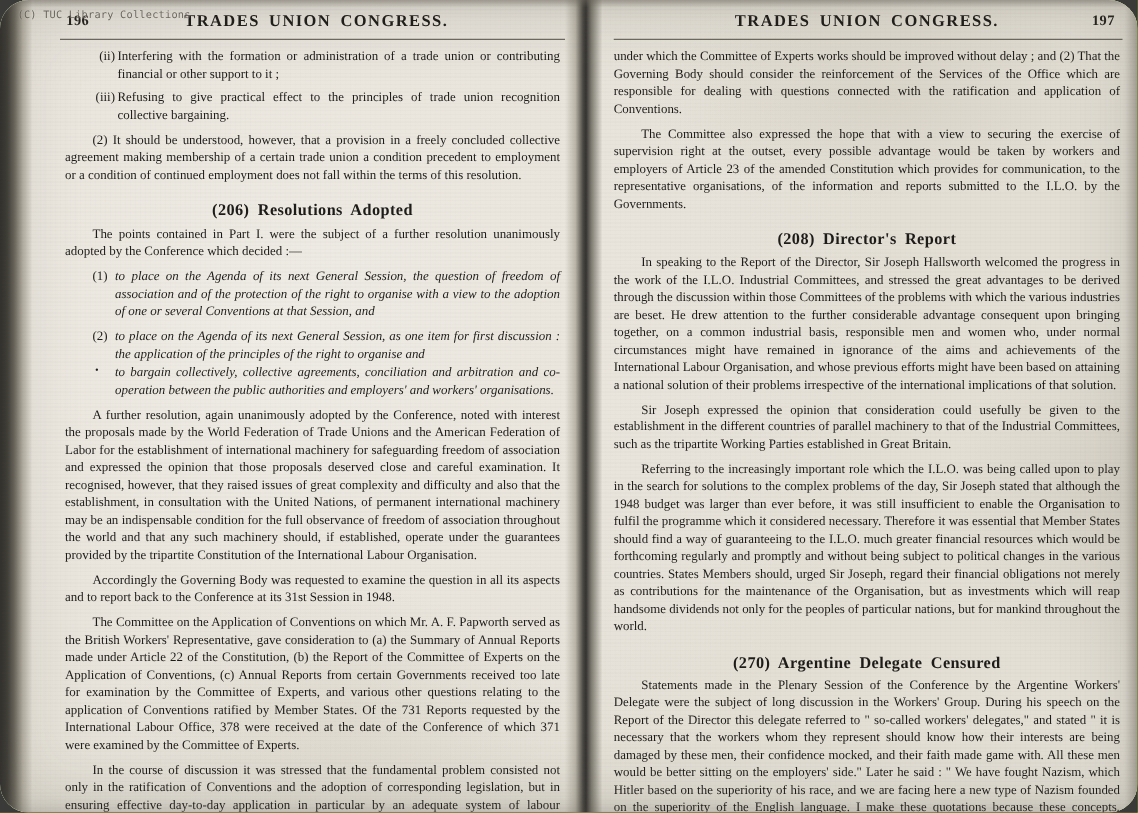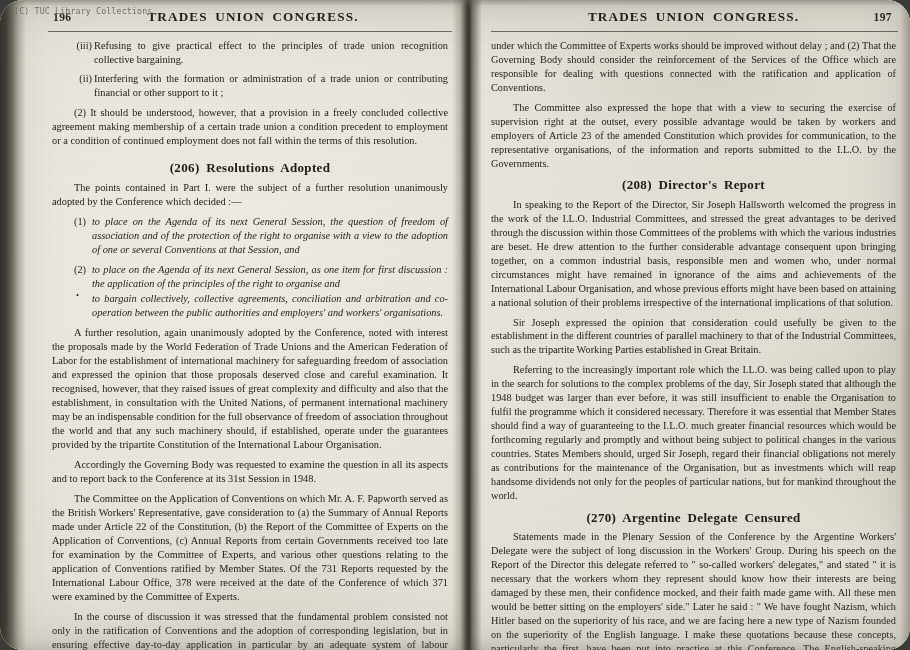--- a/index.html
+++ b/index.html
@@ -135,21 +135,21 @@
 
   h2.section {
     margin: 11px 0 4px 0;
     font-size: 13px;
     font-weight: bold;
     text-align: center;
     letter-spacing: .35px;
     word-spacing: 3px;
     text-indent: 0;
   }
-  .page-right h2.section { margin: 0 0 4px 0; }
+  .page-right h2.section { margin: 12px 0 4px 0; }
 
   
   ol.romanlist, ol.numlist {
     margin: 0 0 6px 0;
     padding: 0;
     list-style: none;
   }
   ol.romanlist > li {
     position: relative;
     padding-left: 42px;
@@ -233,26 +233,26 @@
     <div class="running-head">
       <span class="folio">196</span>
       <span class="rh-title">TRADES UNION CONGRESS.</span>
       <div class="rule"></div>
     </div>
 
     <div class="column">
 
       <ol class="romanlist">
         <li>
+          <span class="marker">(ii)</span>
+          <span>Interfering with the formation or administration of a trade union or contributing financial or other support to it ;</span>
+        </li>
+        <li>
           <span class="marker">(iii)</span>
           <span>Refusing to give practical effect to the principles of trade union recognition collective bargaining.</span>
-        </li>
-        <li>
-          <span class="marker">(ii)</span>
-          <span>Interfering with the formation or administration of a trade union or contributing financial or other support to it ;</span>
         </li>
       </ol>
 
       <p>(2) It should be understood, however, that a provision in a freely concluded collective agreement making membership of a certain trade union a condition precedent to employment or a condition of continued employment does not fall within the terms of this resolution.</p>
 
       <h2 class="section">(206) Resolutions Adopted</h2>
 
       <p>The points contained in Part I. were the subject of a further resolution unanimously adopted by the Conference which decided :—</p>
 
       <ol class="numlist">

